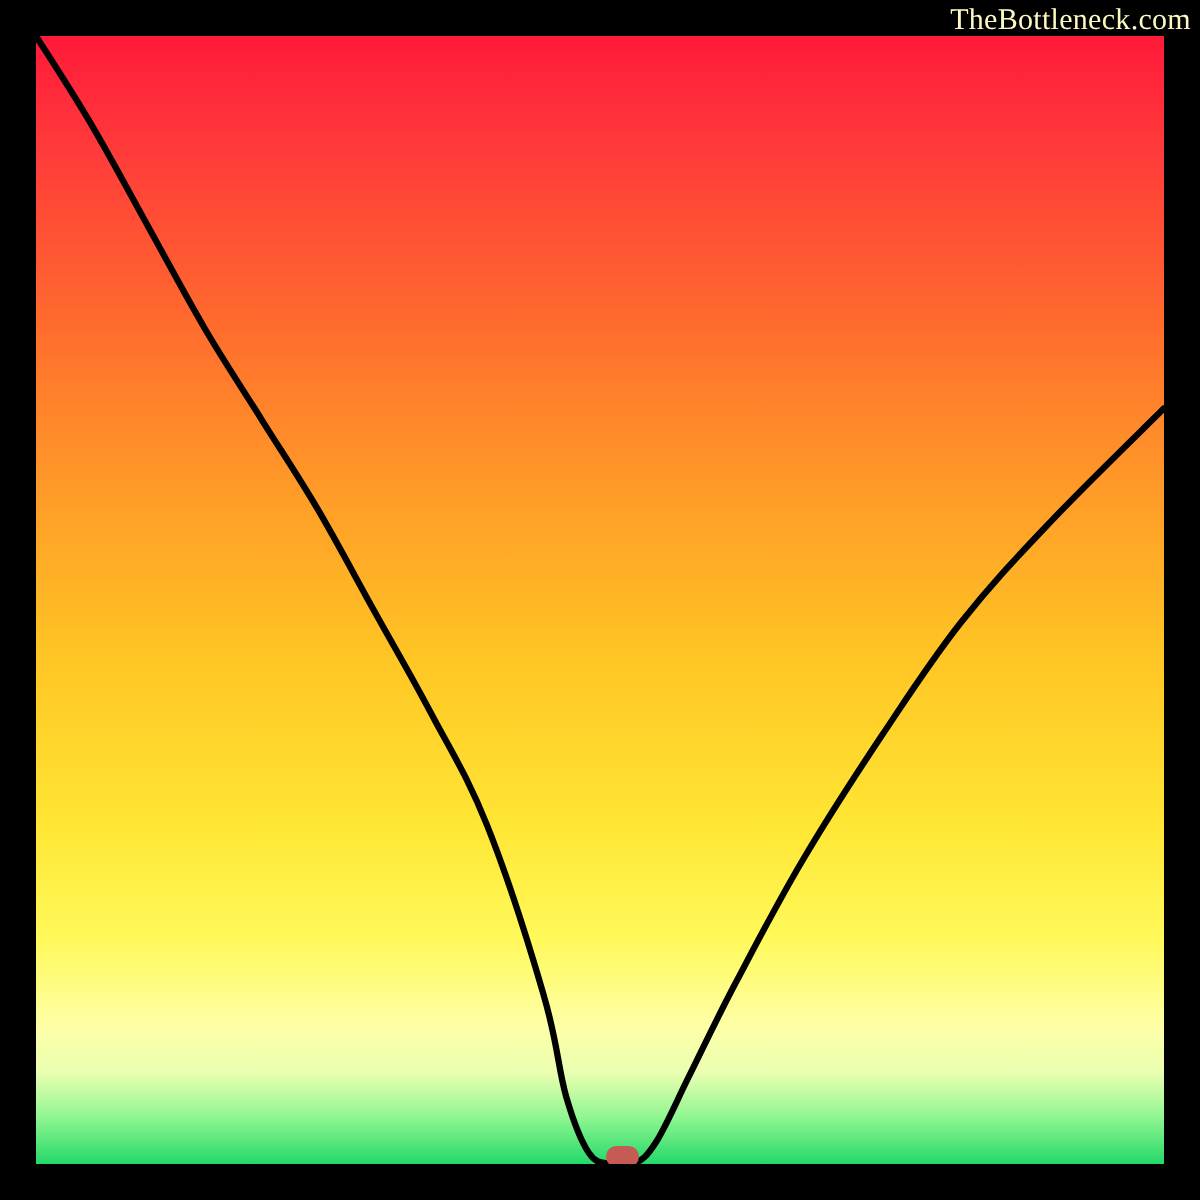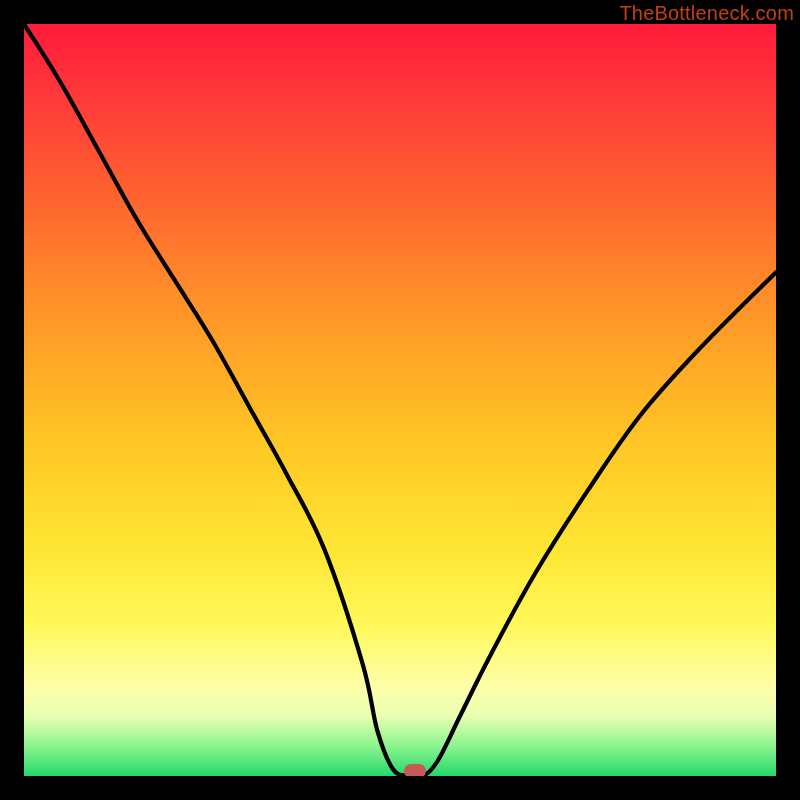--- a/index.html
+++ b/index.html
@@ -41,23 +41,23 @@
       #feffa8 88%,
       #e8ffb0 92%,
       #8cf58f 96%,
       #24d86a 100%
     );
   }
   .watermark {
     position: absolute;
     top: 2px;
     right: 6px;
-    font-family: Liberation Sans, sans-serif;
+    font-family: Liberation Serif, serif;
     font-size: 20px;
-    color: #c2410c;
+    color: #fef9c3;
     letter-spacing: 0.2px;
     user-select: none;
   }
   svg.curve {
     position: absolute;
     inset: 0;
   }
   .marker {
     position: absolute;
     width: 22px;

